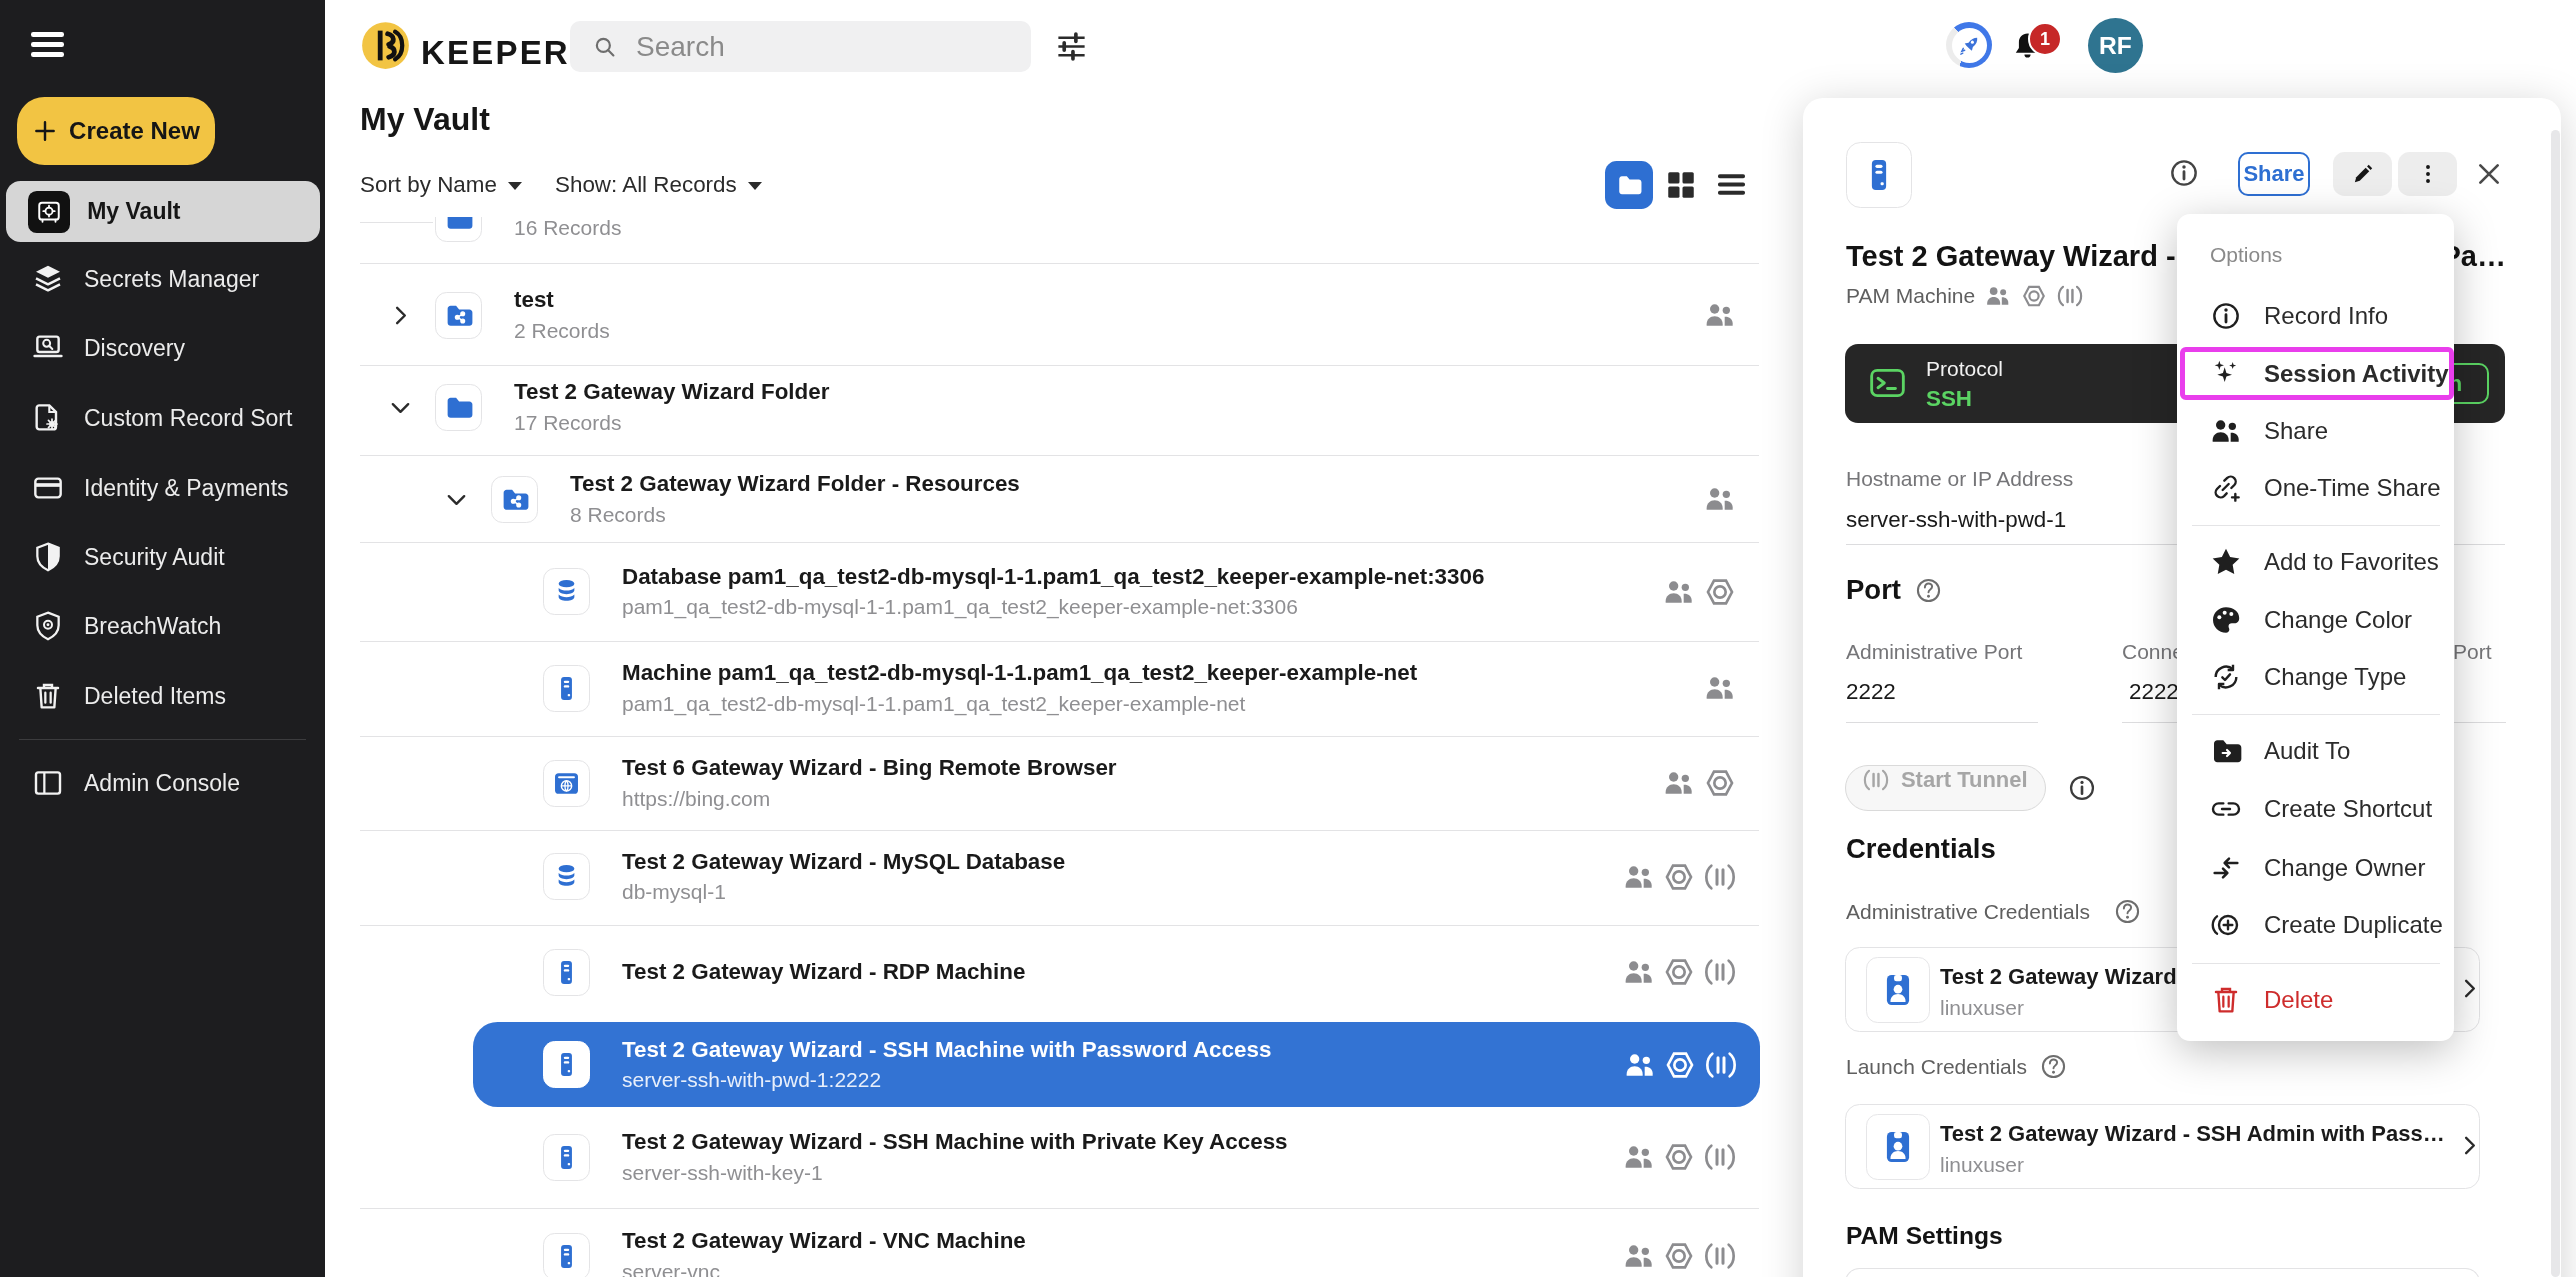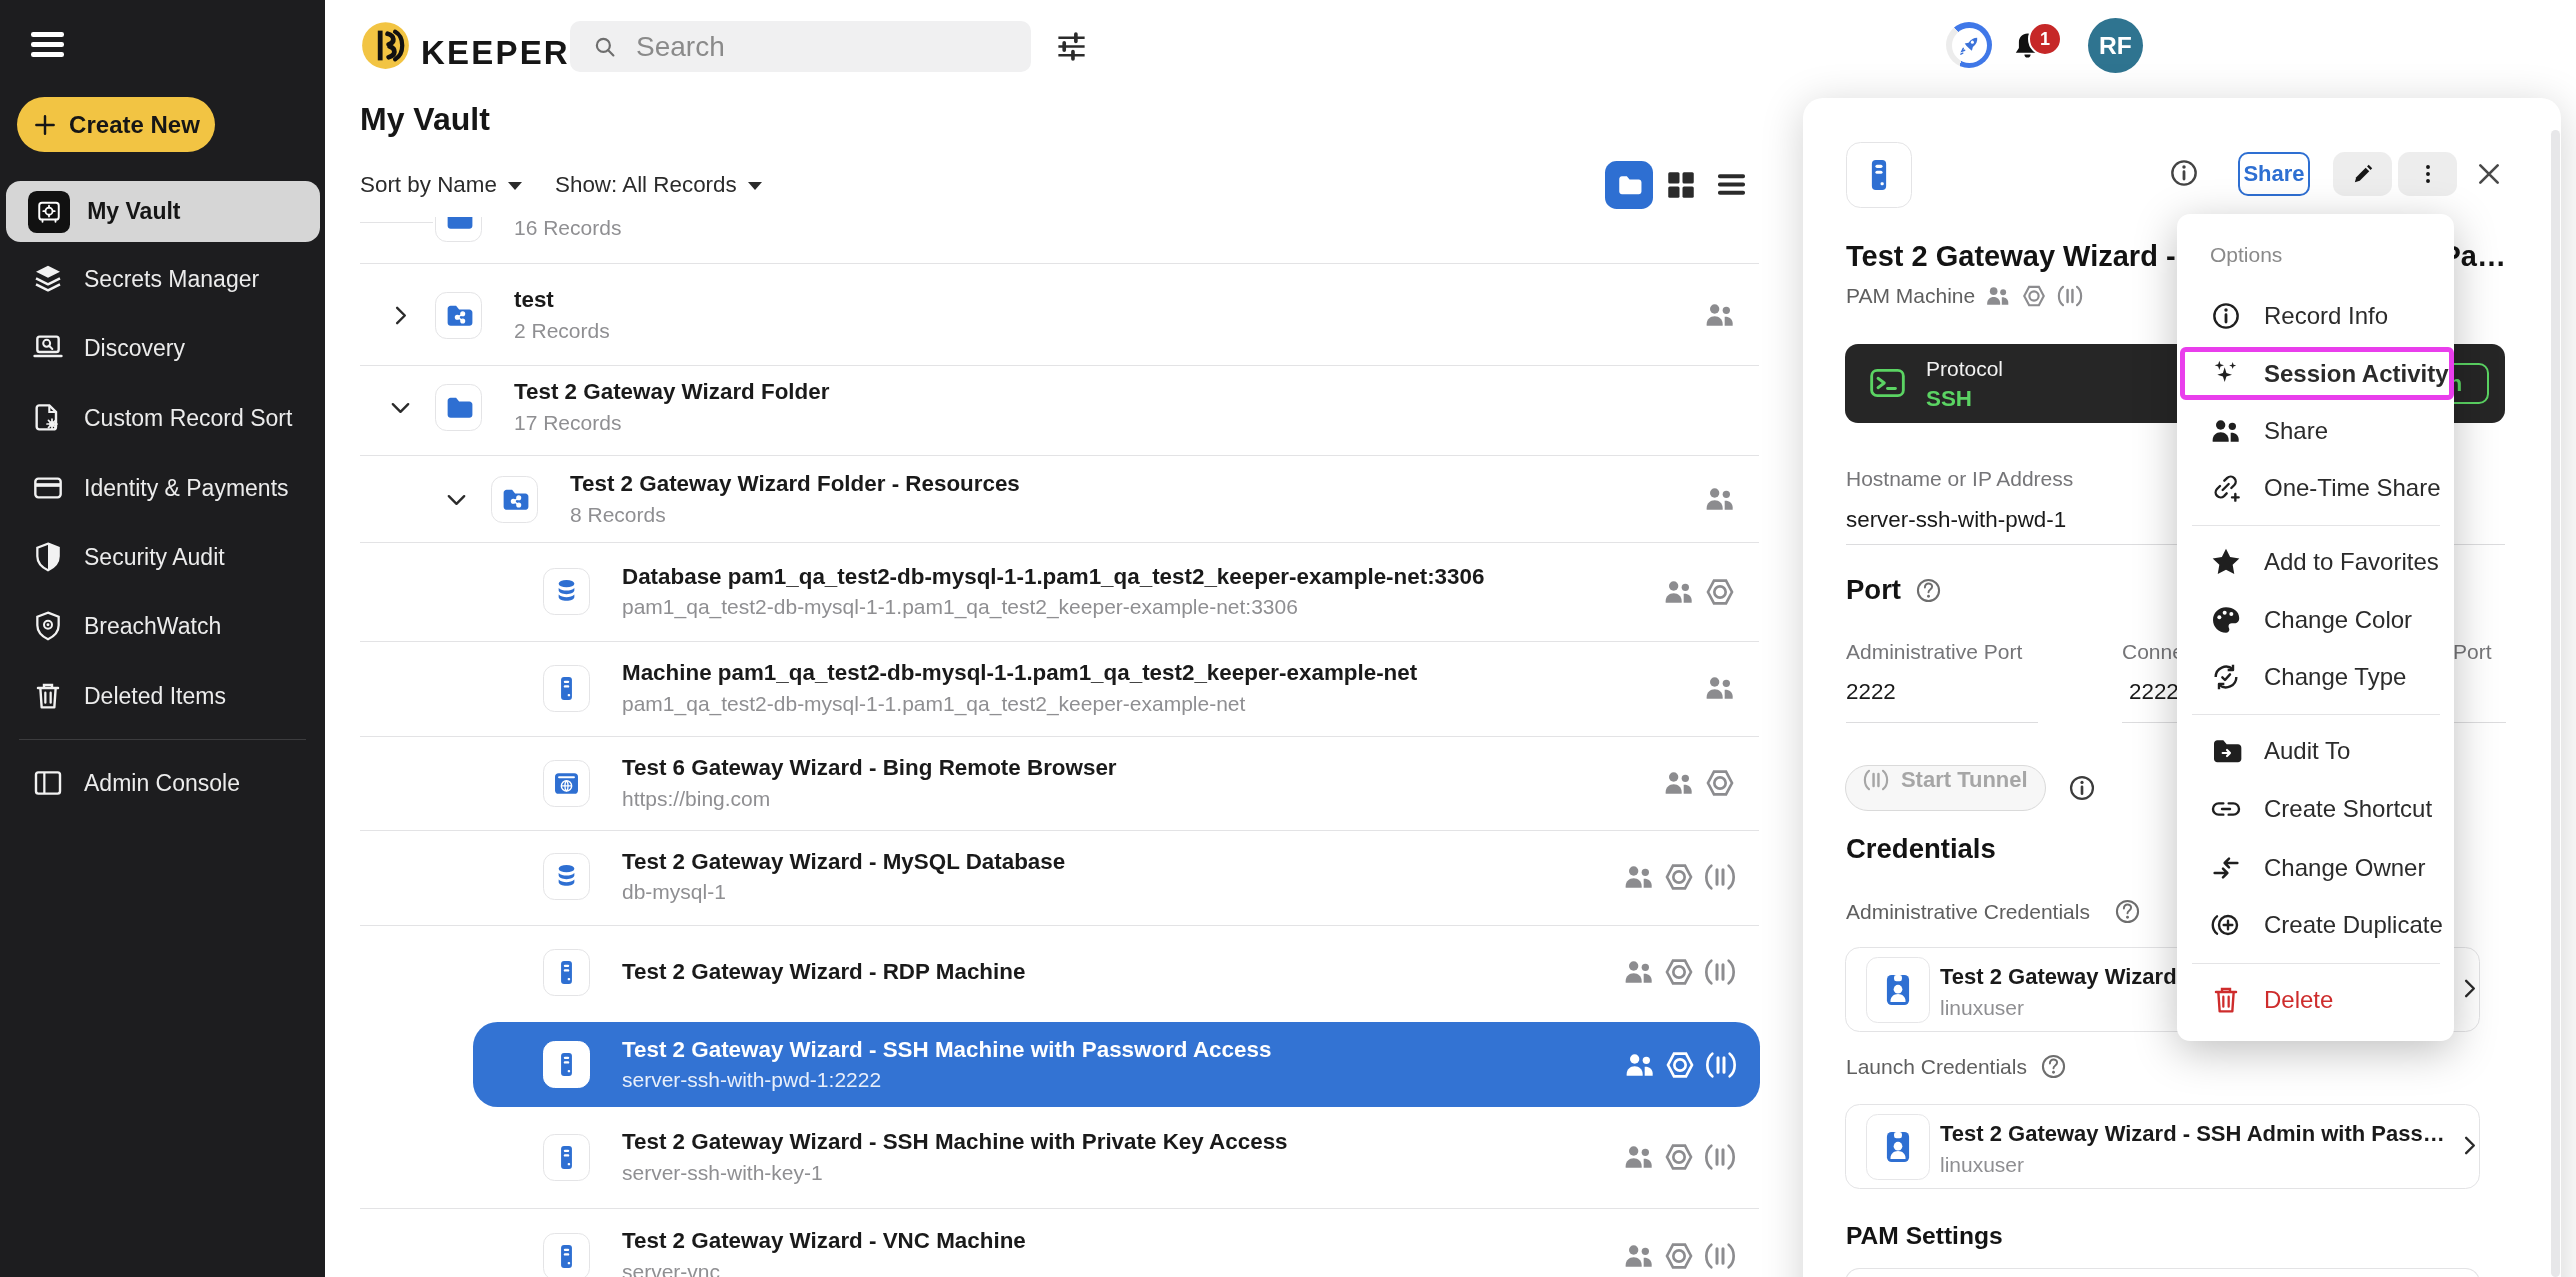--- a/index.html
+++ b/index.html
@@ -7,21 +7,21 @@
        font-family:"Liberation Sans","DejaVu Sans",sans-serif;color:#1d1d1f;}
   .abs{position:absolute;}
   svg{display:block;}.i32{width:23px;height:23px}
   .i36{width:26px;height:26px}.i40{width:29px;height:29px}.i44{width:32px;height:32px}
   .i52{width:38px;height:38px}.i56{width:41px;height:41px}
 
   
   .sidebar{position:absolute;left:0;top:0;width:325px;height:1277px;background:var(--sidebar-bg,#1D1D1F);z-index:40;}
   .hamburger{position:absolute;left:31px;top:32px;width:33px;height:26px;cursor:pointer;}
   .hamburger span{display:block;height:5px;background:#fff;border-radius:2.2px;margin-bottom:5px;}
-  .createnew{position:absolute;left:16.7px;top:97px;width:198px;height:55px;border-radius:27.5px;
+  .createnew{position:absolute;left:16.7px;top:97px;width:198px;height:68px;border-radius:27.5px;
     background:var(--keeper-yellow,#F2C443);display:flex;align-items:center;justify-content:center;gap:11.6px;
     color:#161616;font-size:24px;font-weight:700;}
   .navitem{position:absolute;left:0;width:325px;height:68px;display:flex;align-items:center;padding-left:32px;box-sizing:border-box;gap:20px;color:#ECECEC;font-size:23px;font-weight:500;}
   .navitem .nicon{width:32px;height:32px;color:#F2F2F2;}
   .navactive{position:absolute;left:5.8px;top:181px;width:314px;height:61px;background:#D6D6D6;border-radius:14.5px;
     display:flex;align-items:center;padding-left:22px;box-sizing:border-box;gap:17.4px;color:#161616;font-size:23px;font-weight:700;}
   .vaulticonbox{width:42px;height:42px;background:#111;border-radius:8.7px;display:flex;align-items:center;justify-content:center;color:#fff;}
   .sidediv{position:absolute;left:19px;top:739px;width:287px;height:1.4px;background:#3C3C3E;}
 
   

